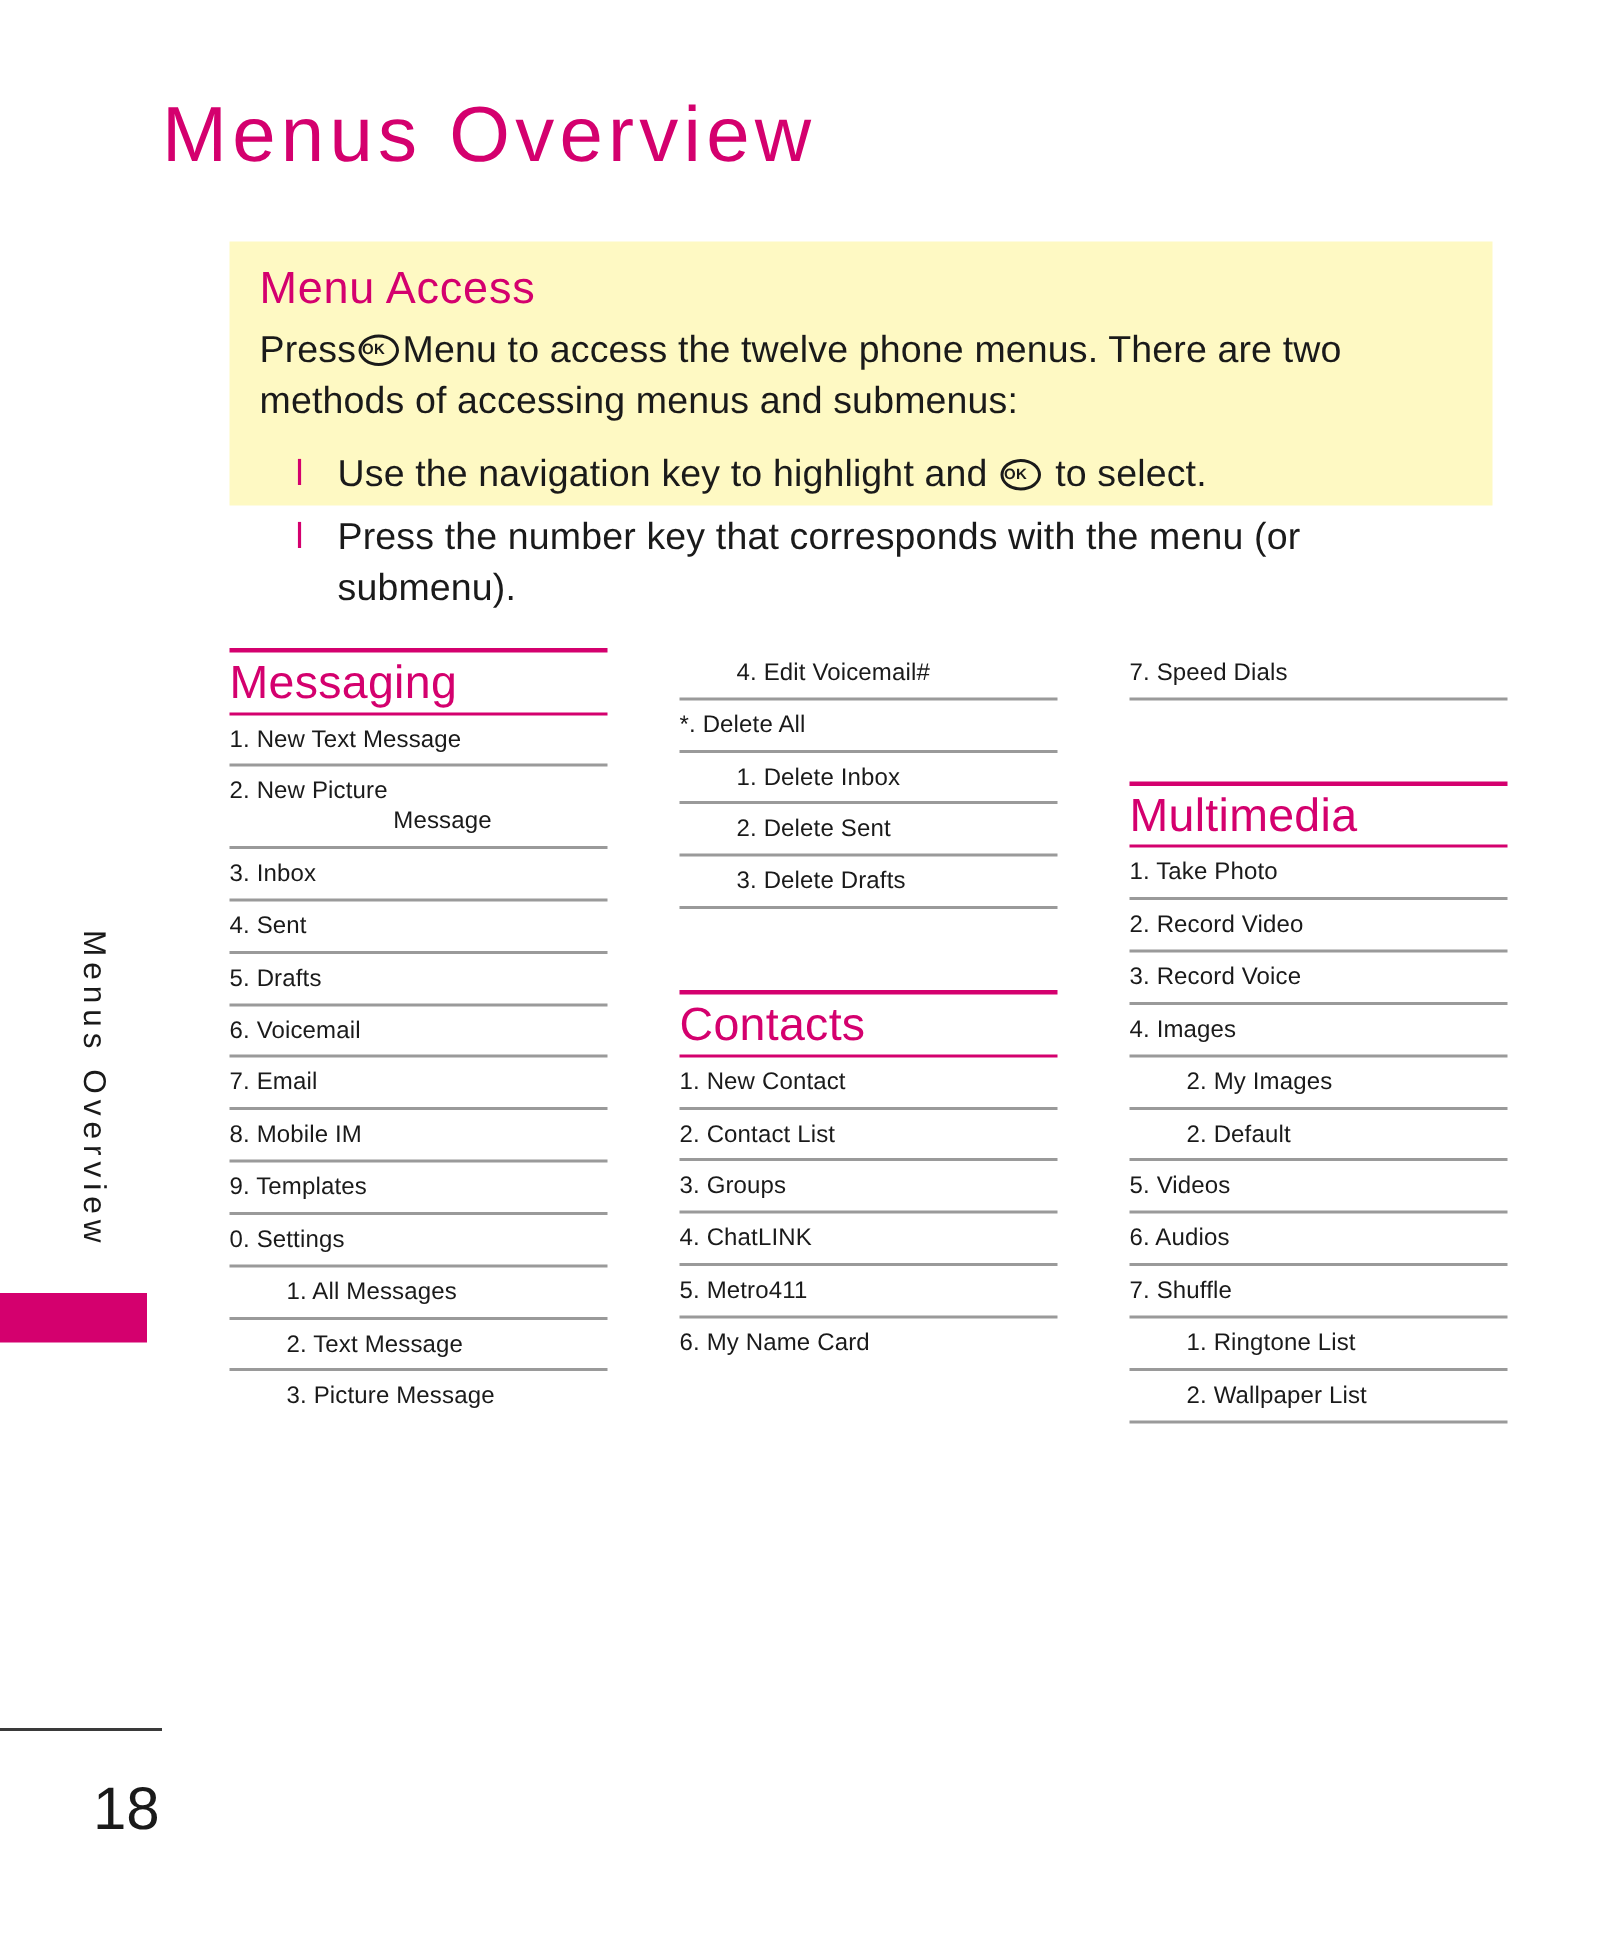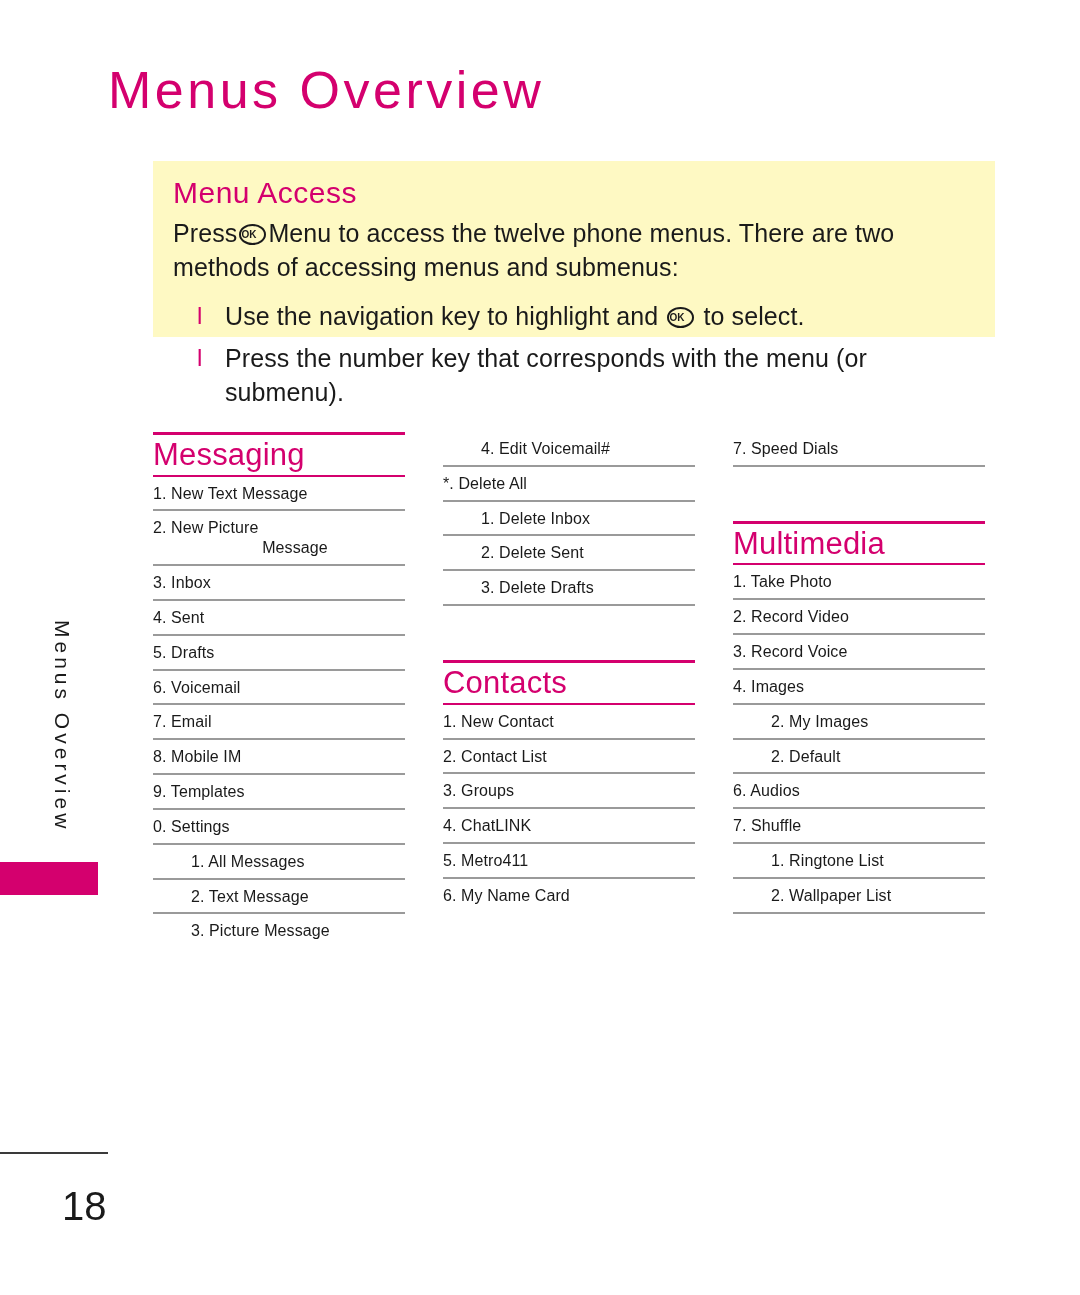--- a/index.html
+++ b/index.html
@@ -140,21 +140,21 @@
     line-height: 1;
   }
 
   
   .columns {
     position: absolute;
     left: 153px;
     top: 432px;
     width: 862px;
     display: flex;
-    gap: 38px;
+    gap: 48px;
   }
   .col {
     width: 252px;
     flex: 0 0 252px;
   }
 
   .section-title-wrap {
     border-top: 3px solid #d4006e;
     border-bottom: 2px solid #d4006e;
     padding: 2px 0 1px 0;
@@ -286,20 +286,21 @@
     <div class="section-title-wrap">
       <div class="section-title">Multimedia</div>
     </div>
     <ul class="menu-list">
       <li class="menu-item">1. Take Photo</li>
       <li class="menu-item">2.  Record Video</li>
       <li class="menu-item">3.  Record Voice</li>
       <li class="menu-item">4. Images</li>
       <li class="menu-item sub">2. My Images</li>
       <li class="menu-item sub">2. Default</li>
+      <li class="menu-item">5.  Videos</li>
       <li class="menu-item">6.  Audios</li>
       <li class="menu-item">7.  Shuffle</li>
       <li class="menu-item sub">1. Ringtone List</li>
       <li class="menu-item sub">2. Wallpaper List</li>
     </ul>
   </div>
 
 </div>
 
 </body></html>

